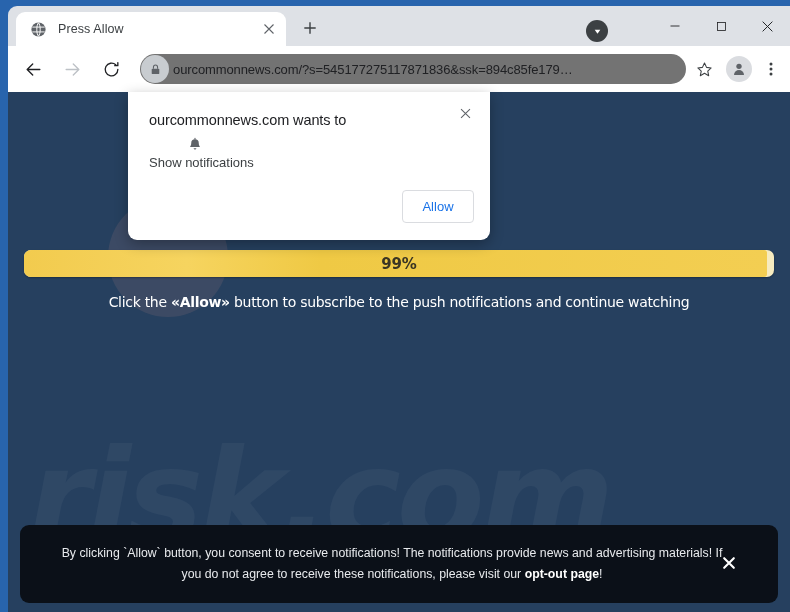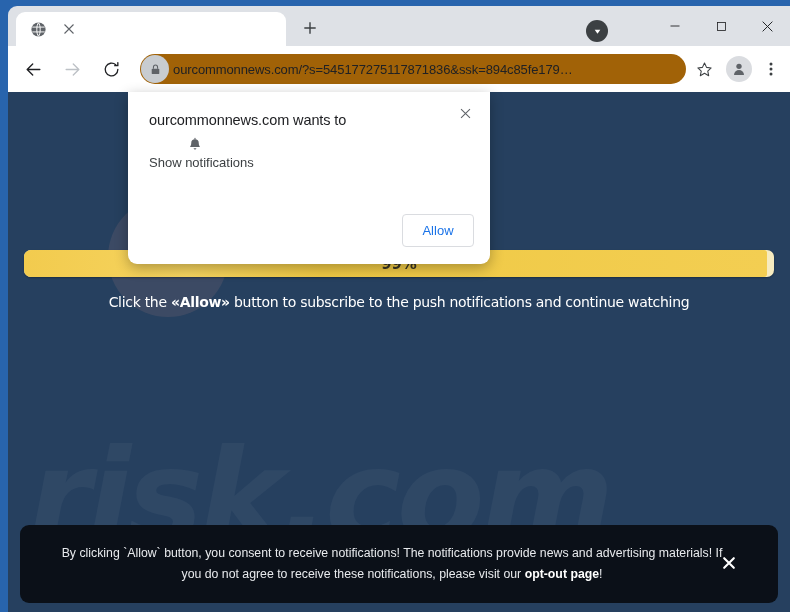--- a/index.html
+++ b/index.html
@@ -134,21 +134,21 @@
     align-items: center;
     justify-content: center;
     color: #202124;
     flex: 0 0 auto;
   }
   .nav-btn.disabled { color: #bdc1c6; }
 
   #omnibox {
     flex: 1 1 auto;
     height: 30px;
-    background: #a16207;
+    background: #737373;
     border-radius: 16px;
     display: flex;
     align-items: center;
     margin-left: 5px;
     margin-right: 4px;
     padding-right: 8px;
     min-width: 0;
   }
   #site-lock {
     width: 28px;
@@ -337,21 +337,21 @@
     font-weight: 700;
     color: #ffffff;
   }
 
   
   #permission-dialog {
     position: absolute;
     left: 128px;
     top: 92px;
     width: 362px;
-    height: 172px;
+    height: 148px;
     background: #ffffff;
     border-radius: 0 0 9px 9px;
     box-shadow: 0 4px 14px rgba(0,0,0,.30);
     overflow: hidden;
   }
   #dialog-title {
     position: absolute;
     left: 21px;
     top: 20px;
     font-size: 14.5px;
@@ -422,20 +422,21 @@
 
     <div id="active-tab">
       <span class="favicon">
         <svg viewBox="0 0 24 24" width="17" height="17">
           <circle cx="12" cy="12" r="10" fill="#5f6368"></circle>
           <path d="M12 2.5c-1.6 2-2.4 5.3-2.4 9.5s.8 7.5 2.4 9.5" fill="none" stroke="#ffffff" stroke-width="1.4"></path>
           <path d="M3.2 8.6h17.6M3.2 15.4h17.6" stroke="#ffffff" stroke-width="1.3" fill="none"></path>
           <path d="M12 2.5c1.6 2 2.4 5.3 2.4 9.5s-.8 7.5-2.4 9.5" fill="none" stroke="#ffffff" stroke-width="1.4"></path>
         </svg>
       </span>
+      <span id="tab-title">Press Allow</span>
       <span id="tab-close">
         <svg viewBox="0 0 16 16" width="12" height="12">
           <path d="M2 2 L14 14 M14 2 L2 14" stroke="currentColor" stroke-width="1.5" fill="none"></path>
         </svg>
       </span>
     </div>
 
     <div id="new-tab-button">
       <svg viewBox="0 0 16 16" width="14" height="14">
         <path d="M8 1.5 L8 14.5 M1.5 8 L14.5 8" stroke="currentColor" stroke-width="1.6" fill="none"></path>

